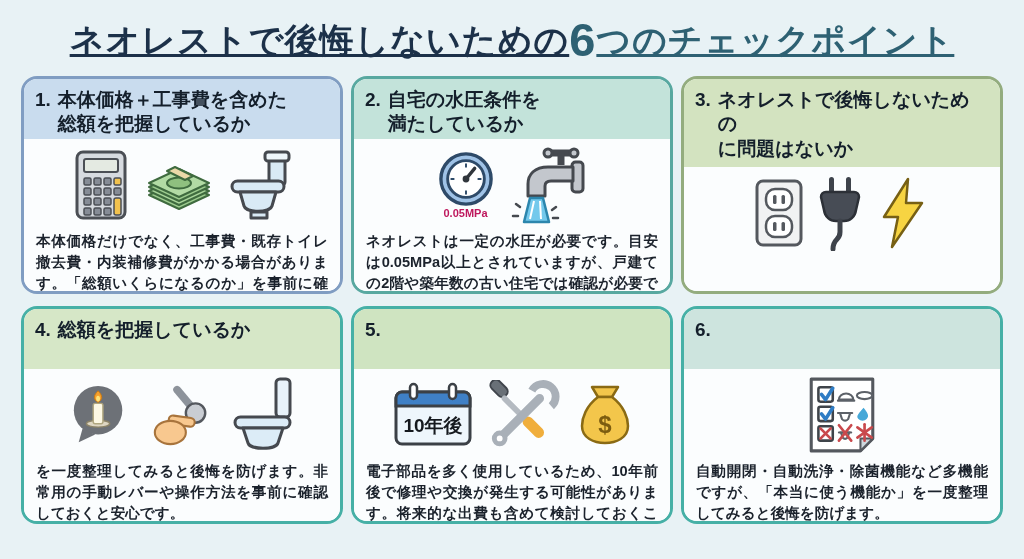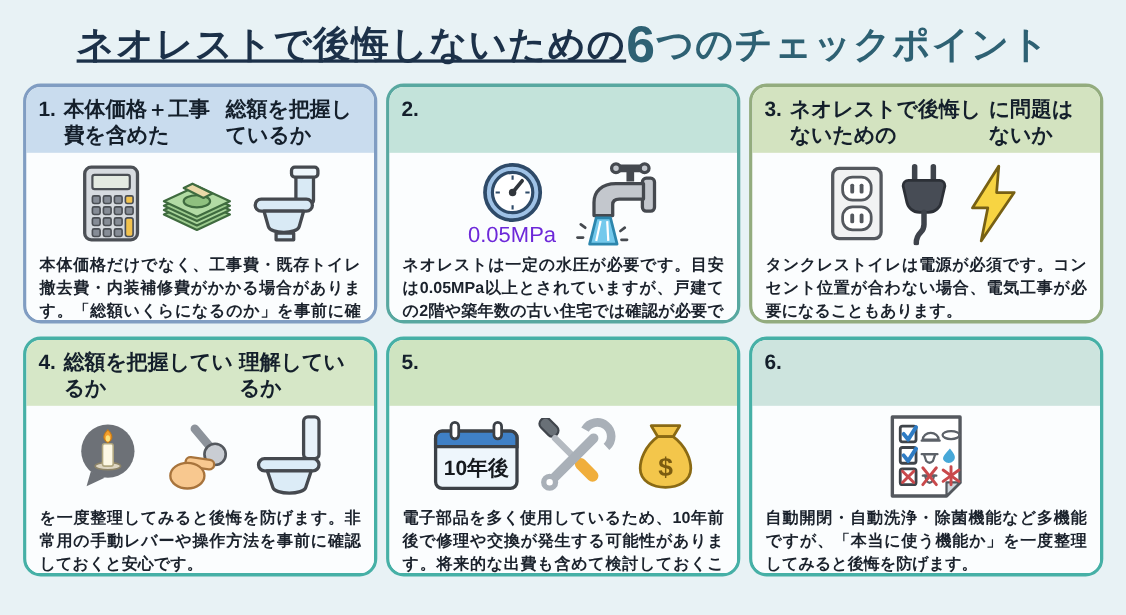--- a/index.html
+++ b/index.html
@@ -29,37 +29,37 @@
     overflow:hidden;
     display:flex; flex-direction:column;
   }
   .card-head {
     display:flex; gap:7px; align-items:flex-start;
     padding:9px 11px 6px; min-height:60px;
   }
   .num, .head-lines {
     font-size:19px; font-weight:bold; color:#141f2b; line-height:1.28;
   }
-  .head-lines { display:flex; flex-direction:row; }
+  .head-lines { display:flex; flex-direction:column; }
   .card-body { flex:1; display:flex; flex-direction:column; background:#fbfdfe; }
   .icons {
     height:86px; display:flex; align-items:center; justify-content:center;
     gap:13px; margin-top:3px; flex:0 0 auto;
   }
   .icon-col { display:flex; flex-direction:column; align-items:center; gap:1px; }
-  .gauge-label { font-size:20px; font-weight:normal; color:#6d28d9; line-height:1; }
+  .gauge-label { font-size:11px; font-weight:bold; color:#be185d; line-height:1; }
   .desc {
     margin:3px 12px 0; font-size:14.6px; font-weight:bold;
     color:#1b222c; line-height:1.44; text-align:justify;
   }
 </style>
 </head>
 <body style="background: rgb(232, 242, 245);">
 
-<h1 class="title"><span style="color: rgb(28, 49, 73); text-decoration: underline;">ネオレストで後悔しないための</span><span class="big" style="color: rgb(46, 97, 115);">6</span><span style="color: rgb(46, 97, 115);">つのチェックポイント</span></h1>
+<h1 class="title"><span style="color: rgb(28, 49, 73); text-decoration: underline;">ネオレストで後悔しないための</span><span class="big" style="color: rgb(46, 97, 115);">6</span><span style="color: rgb(46, 97, 115); text-decoration: underline;">つのチェックポイント</span></h1>
 
 <div class="grid">
 
   <section class="card" style="border-color: rgb(128, 157, 194);">
     <header class="card-head" style="background-color: rgb(201, 220, 238);">
       <span class="num">1.</span>
       <span class="head-lines">
         <span>本体価格＋工事費を含めた</span>
         <span>総額を把握しているか</span>
       </span>
@@ -107,20 +107,24 @@
           </g>
         </svg>
       </div>
       <p class="desc">本体価格だけでなく、工事費・既存トイレ撤去費・内装補修費がかかる場合があります。「総額いくらになるのか」を事前に確認して</p>
     </div>
   </section>
 
   <section class="card" style="border-color: rgb(88, 168, 160);">
     <header class="card-head" style="background-color: rgb(195, 227, 218);">
       <span class="num">2.</span>
+      <span class="head-lines">
+        <span>自宅の水圧条件を</span>
+        <span>満たしているか</span>
+      </span>
     </header>
     <div class="card-body">
       <div class="icons">
         <span class="icon-col">
           <svg width="56" height="56" viewBox="0 0 58 58">
             <circle cx="29" cy="29" r="26" fill="#9fc2e6" stroke="#2e4a68" stroke-width="3.5"></circle>
             <circle cx="29" cy="29" r="19" fill="#ffffff" stroke="#2e4a68" stroke-width="3"></circle>
             <g stroke="#2e4a68" stroke-width="2">
               <line x1="29" y1="13" x2="29" y2="17"></line>
                 <line x1="45" y1="29" x2="41" y2="29"></line>
@@ -182,30 +186,28 @@
         <svg width="46" height="76" viewBox="0 0 46 76">
           <rect x="12" y="2" width="5" height="16" rx="2.5" fill="#3e434b"></rect>
           <rect x="29" y="2" width="5" height="16" rx="2.5" fill="#3e434b"></rect>
           <path d="M9 17 H37 C40 17 42 19 42 22 L39 35 C38 42 33 46 27 46 H19 C13 46 8 42 7 35 L4 22 C4 19 6 17 9 17 Z" fill="#474c55" stroke="#2c3037" stroke-width="2.5" stroke-linejoin="round"></path>
           <path d="M23 46 V57 C23 66 16 63 16 74" fill="none" stroke="#3e434b" stroke-width="5" stroke-linecap="round"></path>
         </svg>
         <svg width="54" height="72" viewBox="0 0 54 72">
           <polygon points="32,2 8,40 22,40 16,70 46,26 30,26" fill="#f7d442" stroke="#776014" stroke-width="2.5" stroke-linejoin="round"></polygon>
         </svg>
       </div>
-      <p class="desc">タンクレストイレは電源が必須です。コンセント位置が合わない場合、電気工事が必要になることもあります。</p>
     </div>
   </section>
 
   <section class="card" style="border-color: rgb(70, 176, 166);">
     <header class="card-head" style="background-color: rgb(214, 231, 199);">
       <span class="num">4.</span>
       <span class="head-lines">
         <span>総額を把握しているか</span>
-        <span>理解しているか</span>
       </span>
     </header>
     <div class="card-body">
       <div class="icons">
         <svg width="62" height="64" viewBox="0 0 64 66">
           <circle cx="30" cy="28" r="25" fill="#6d7177"></circle>
           <polygon points="14,47 27,53 10,61" fill="#6d7177"></polygon>
           <ellipse cx="30" cy="42" rx="12" ry="3.5" fill="#ded6c2" stroke="#8d8468" stroke-width="1.5"></ellipse>
           <rect x="25" y="21" width="10" height="21" rx="2" fill="#fdf8e4" stroke="#b0a67f" stroke-width="1.5"></rect>
           <path d="M30 8 C35 13 35 17 30 20 C25 17 25 13 30 8 Z" fill="#f59f2c" stroke="#c77b14" stroke-width="1"></path>

